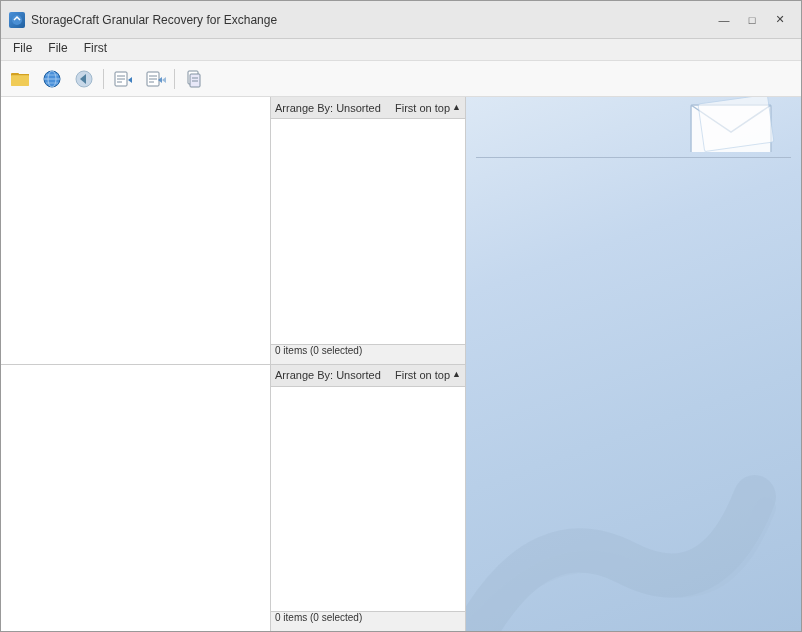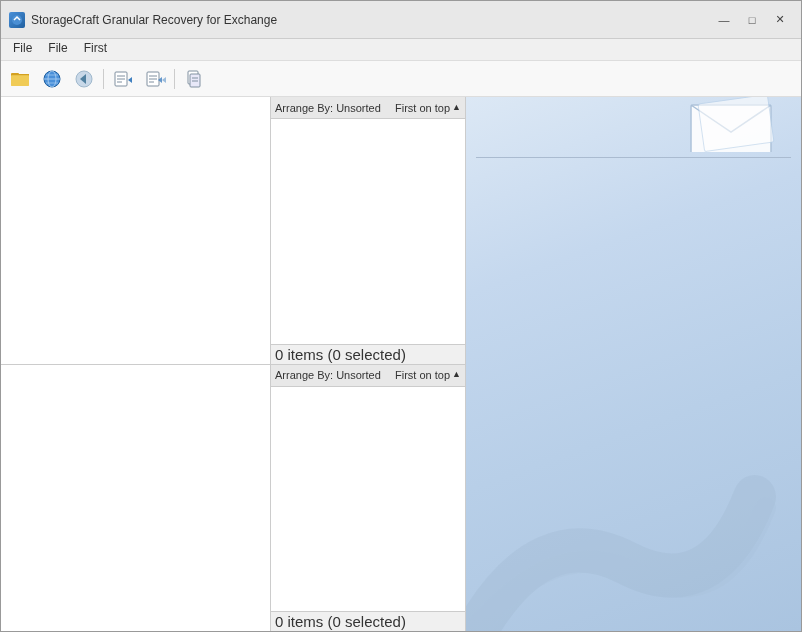--- a/index.html
+++ b/index.html
@@ -202,23 +202,23 @@
     .list-content {
       flex: 1;
       background: white;
     }
 
     .list-status {
       height: 20px;
       background: #f0f0f0;
       border-top: 1px solid #ccc;
       display: flex;
-      align-items: center;
+      align-items: flex-start;
       padding: 0 4px;
-      font-size: 15px;
+      font-size: 10px;
       color: #333;
     }
 
     
     .right-pane {
       flex: 1;
       display: flex;
       flex-direction: column;
       position: relative;
       overflow: hidden;

